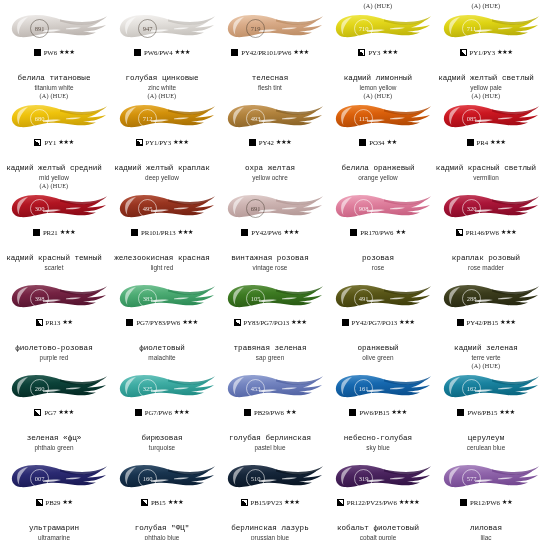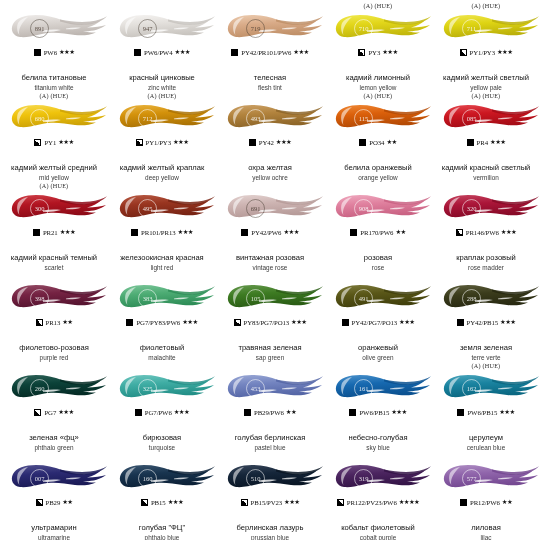--- a/index.html
+++ b/index.html
@@ -95,21 +95,21 @@
     letter-spacing: -.1px;
   }
   .stars {
     font-size: 6.4px;
     color: #111;
     letter-spacing: -.6px;
     margin-left: -1px;
   }
   .name-ru {
     font-size: 7.6px;
-    font-family: Liberation Sans, sans-serif;
+    font-family: Liberation Mono, monospace;
     color: #111;
     text-align: center;
     line-height: 8.6px;
     max-width: 106px;
     margin-top: 18px;
   }
   .name-en {
     font-size: 6.4px;
     font-family: "Liberation Sans", sans-serif;
     color: #3b3b3b;
@@ -166,21 +166,21 @@
           <path d="M43,20.6 C49,19.4 55,19.2 61,20 C55,21.6 49,22.2 43,21.8 Z" fill="#ffffff" opacity=".8"></path>
           <path d="M66,18.4 C71,17.6 76,17.4 81,17.8 C76,19.2 71,19.6 66,19.2 Z" fill="#ffffff" opacity=".75"></path>
         </svg>
         <div class="code-badge dark-text">947</div>
       </div>
       <div class="pig-line">
         <span class="opacity-box opaque"></span>
         <span class="pig-code">PW6/PW4</span>
         <span class="stars">★★★</span>
       </div>
-      <div class="name-ru">красный цинковые</div>
+      <div class="name-ru">голубая цинковые</div>
       <div class="name-en">zinc white</div>
     </div>
     <div class="swatch-cell">
       <div class="hue-tag empty">(A) (HUE)</div>
       <div class="stroke-wrap">
         <svg viewBox="0 0 108 36">
           <defs>
             <linearGradient id="g2" x1="0" y1="0" x2="0.3" y2="1">
               <stop offset="0%" stop-color="#ecccb0"></stop>
               <stop offset="45%" stop-color="#d9ab88"></stop>
@@ -652,21 +652,21 @@
           <path d="M43,20.6 C49,19.4 55,19.2 61,20 C55,21.6 49,22.2 43,21.8 Z" fill="#ffffff" opacity=".8"></path>
           <path d="M66,18.4 C71,17.6 76,17.4 81,17.8 C76,19.2 71,19.6 66,19.2 Z" fill="#ffffff" opacity=".75"></path>
         </svg>
         <div class="code-badge">288</div>
       </div>
       <div class="pig-line">
         <span class="opacity-box opaque"></span>
         <span class="pig-code">PY42/PB15</span>
         <span class="stars">★★★</span>
       </div>
-      <div class="name-ru">земля зеленая</div>
+      <div class="name-ru">кадмий зеленая</div>
       <div class="name-en">terre verte</div>
     </div>
     <div class="swatch-cell">
       <div class="hue-tag empty">(A) (HUE)</div>
       <div class="stroke-wrap">
         <svg viewBox="0 0 108 36">
           <defs>
             <linearGradient id="g20" x1="0" y1="0" x2="0.3" y2="1">
               <stop offset="0%" stop-color="#2f6359"></stop>
               <stop offset="45%" stop-color="#0c4239"></stop>

